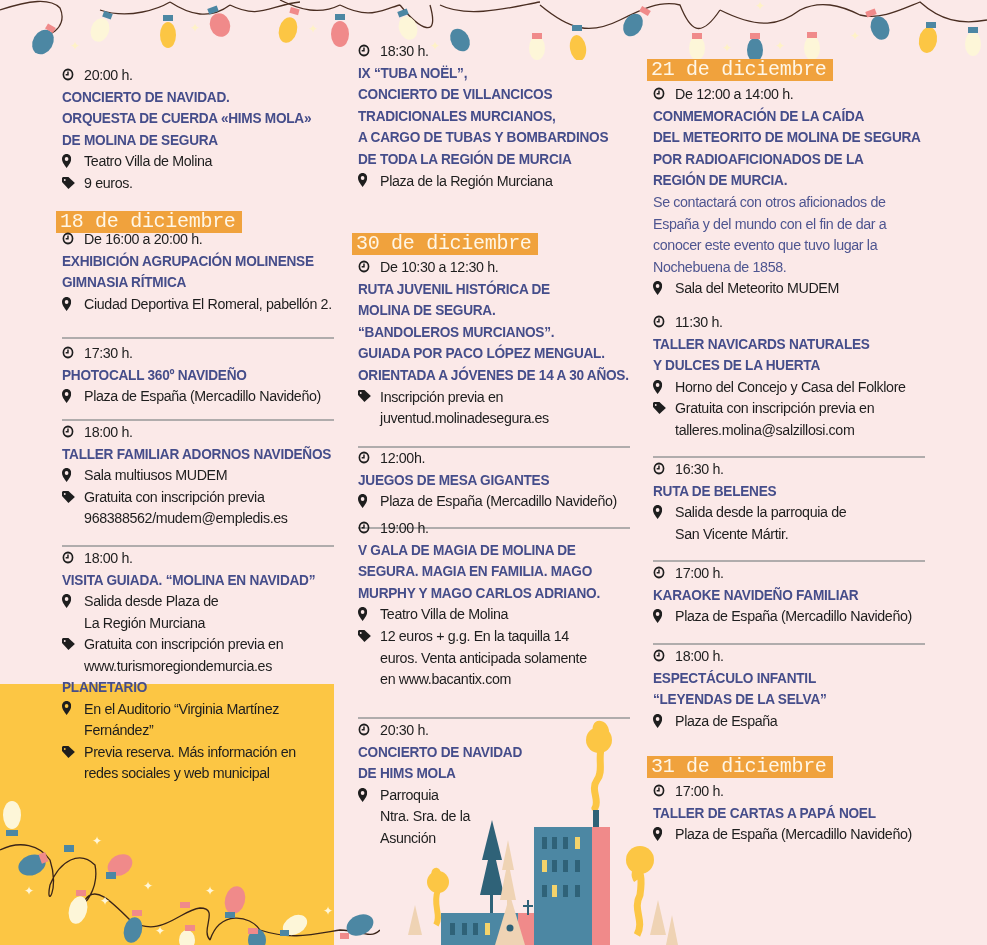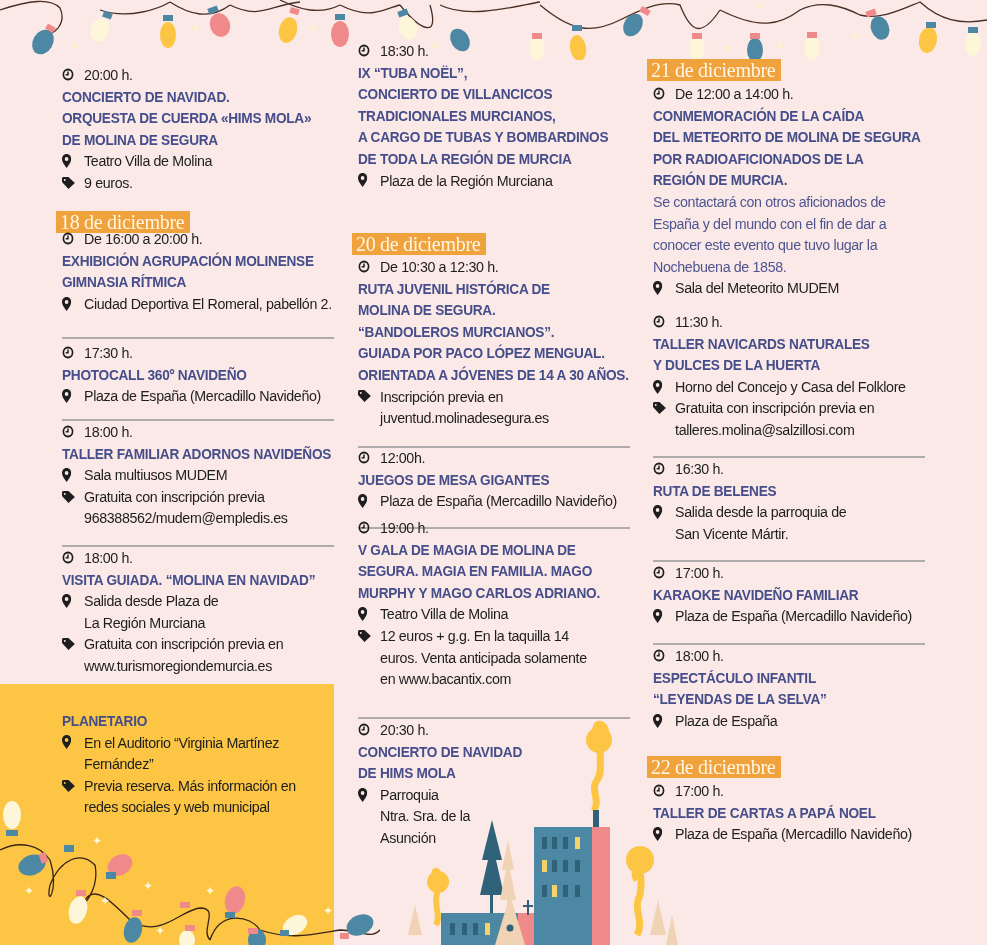--- a/index.html
+++ b/index.html
@@ -14,21 +14,21 @@
   .deco { position: absolute; pointer-events: none; }
   .col { position: absolute; top: 0; }
   .col-1 { left: 62px; width: 272px; }
   .col-2 { left: 358px; width: 272px; }
   .col-3 { left: 653px; width: 272px; }
 
   .date-badge {
     position: absolute;
     background: #f0a23d;
     color: #fff6e6;
-    font-family: Liberation Serif, serif;
+    font-family: Liberation Mono, monospace;
     font-size: 20px;
     line-height: 22px;
     height: 22px;
     padding: 0 6px 0 4px;
     letter-spacing: -0.3px;
     white-space: nowrap;
   }
   .event { position: absolute; left: 0; width: 272px; }
   .row {
     display: flex; align-items: flex-start;
@@ -343,21 +343,21 @@
             <svg width="14" height="12" viewBox="0 0 14 12">
               <path d="M0,1 V5 L7,12 L14,6 L7,0 H1 Z" fill="#1e1e1e"></path>
               <circle cx="3" cy="3" r="1" fill="#fbe9e8"></circle>
             </svg>
           </span>
         <span class="txt">Gratuita con inscripción previa en
 www.turismoregiondemurcia.es</span>
       </div>
     </div>
 
-    <div class="event" style="top:710px">
+    <div class="event" style="top:676px">
       <div class="title">PLANETARIO</div>
       <div class="row">
         <span class="ic">
             <svg width="10" height="14" viewBox="0 0 10 14">
               <path d="M5,0 C8,0 10,2.2 10,5 C10,8.5 5,14 5,14 C5,14 0,8.5 0,5 C0,2.2 2,0 5,0 Z" fill="#1e1e1e"></path>
               <circle cx="5" cy="5" r="2" fill="#fcc644"></circle>
             </svg>
           </span>
         <span class="txt">En el Auditorio “Virginia Martínez
 Fernández”</span>
@@ -395,21 +395,21 @@
         <span class="ic">
             <svg width="10" height="14" viewBox="0 0 10 14">
               <path d="M5,0 C8,0 10,2.2 10,5 C10,8.5 5,14 5,14 C5,14 0,8.5 0,5 C0,2.2 2,0 5,0 Z" fill="#1e1e1e"></path>
               <circle cx="5" cy="5" r="2" fill="#fbe9e8"></circle>
             </svg>
           </span>
         <span class="txt">Plaza de la Región Murciana</span>
       </div>
     </div>
 
-    <div class="date-badge" style="top:233px;left:-6px">20 de diciembre</div>
+    <div class="date-badge" style="top:233px;left:-6px">30 de diciembre</div>
 
     <div class="event" style="top:256px">
       <div class="row">
         <span class="ic">
             <svg width="13" height="13" viewBox="0 0 13 13">
               <circle cx="6.5" cy="6.5" r="5" stroke="#1e1e1e" stroke-width="1.8" fill="none"></circle>
               <path d="M6.5,3.5 V6.8 H4" stroke="#1e1e1e" stroke-width="1.6" fill="none"></path>
             </svg>
           </span>
         <span class="txt">De 10:30 a 12:30 h.</span>
@@ -646,21 +646,21 @@
         <span class="ic">
             <svg width="10" height="14" viewBox="0 0 10 14">
               <path d="M5,0 C8,0 10,2.2 10,5 C10,8.5 5,14 5,14 C5,14 0,8.5 0,5 C0,2.2 2,0 5,0 Z" fill="#1e1e1e"></path>
               <circle cx="5" cy="5" r="2" fill="#fbe9e8"></circle>
             </svg>
           </span>
         <span class="txt">Plaza de España</span>
       </div>
     </div>
 
-    <div class="date-badge" style="top:756px;left:-6px">22 de diciembre</div>
+    <div class="date-badge" style="top:756px;left:-6px">31 de diciembre</div>
 
     <div class="event" style="top:780px">
       <div class="row">
         <span class="ic">
             <svg width="13" height="13" viewBox="0 0 13 13">
               <circle cx="6.5" cy="6.5" r="5" stroke="#1e1e1e" stroke-width="1.8" fill="none"></circle>
               <path d="M6.5,3.5 V6.8 H4" stroke="#1e1e1e" stroke-width="1.6" fill="none"></path>
             </svg>
           </span>
         <span class="txt">17:00 h.</span>

